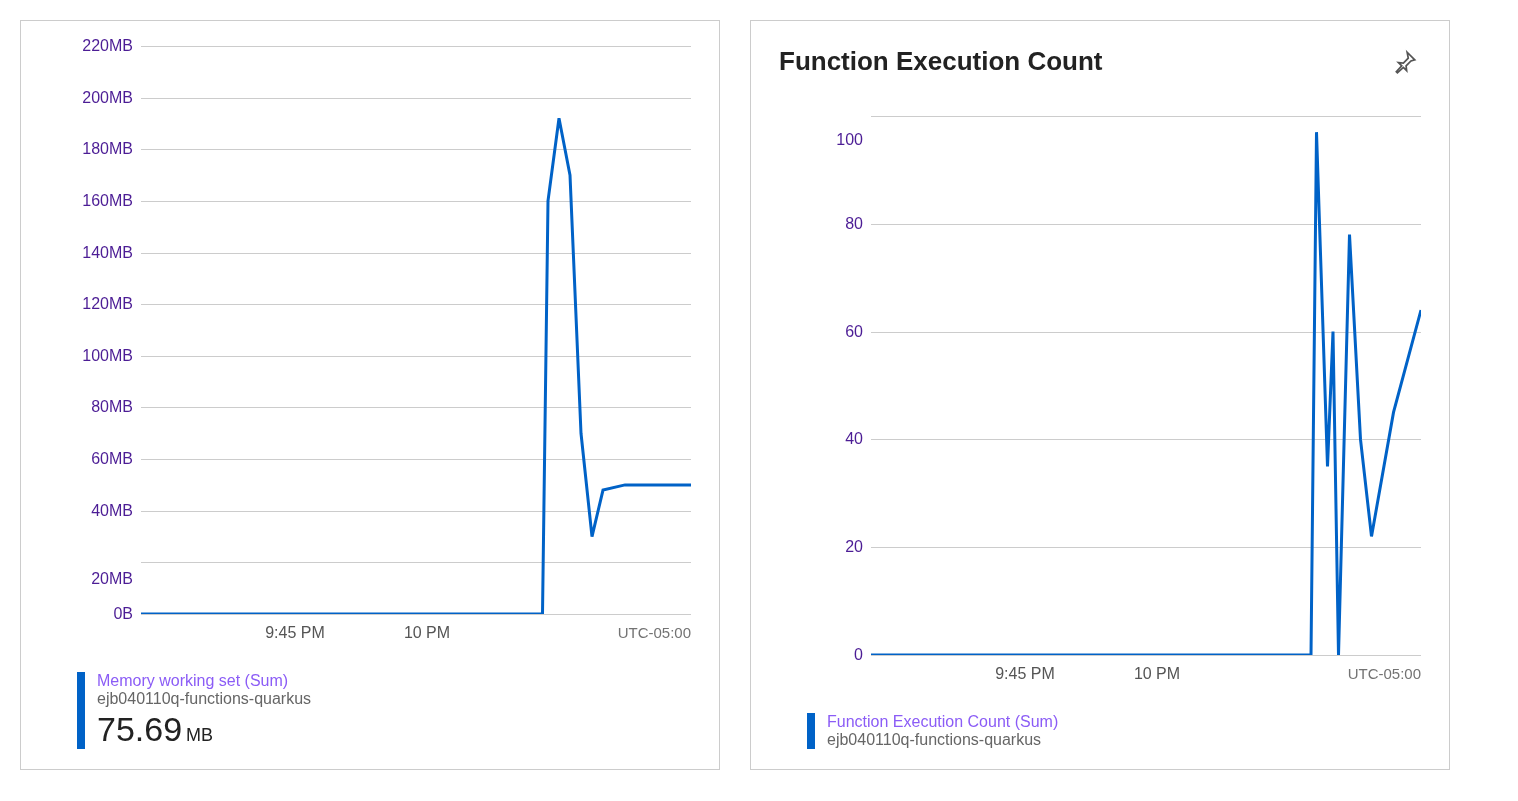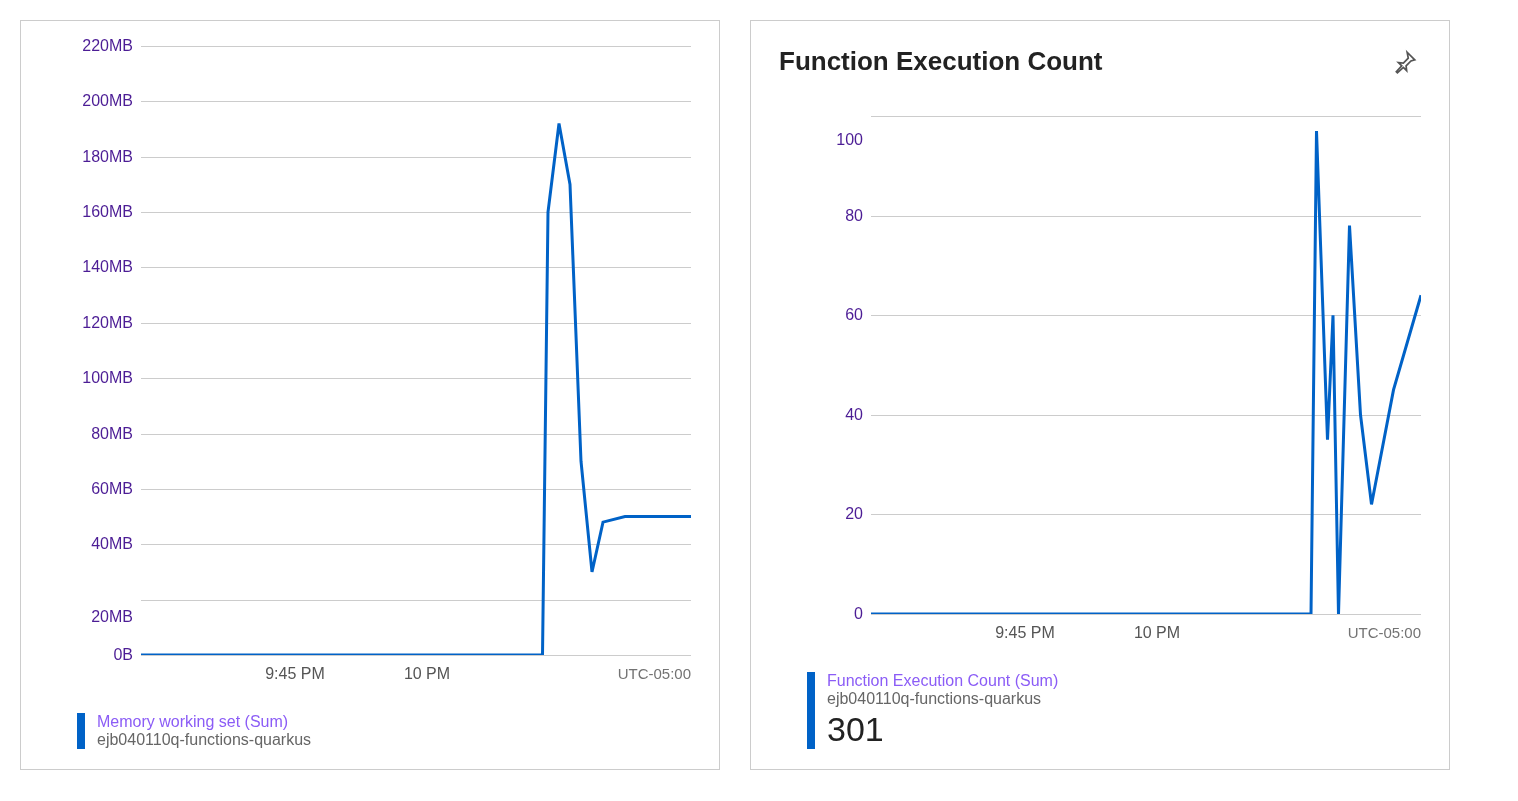--- a/index.html
+++ b/index.html
@@ -178,20 +178,23 @@
       <div class="tz-label">UTC-05:00</div>
     <div class="x-tick" style="left: 28%;">9:45 PM</div>
         <div class="x-tick" style="left: 52%;">10 PM</div>
       </div>
   </div>
   <div class="legend">
     <div class="legend-bar"></div>
     <div class="legend-text">
       <div class="legend-series">Memory working set (Sum)</div>
       <div class="legend-resource">ejb040110q-functions-quarkus</div>
+      <div class="legend-value">
+        <span>75.69</span><span class="legend-unit">MB</span>
+      </div>
     </div>
   </div>
 </div>
 
 <div class="card">
   <div class="card-header">
     <div class="card-title">Function Execution Count</div>
     <div class="pin-btn">
       <svg viewBox="0 0 24 24" fill="none" stroke="currentColor" stroke-width="1.6">
         <path d="M14 3l7 7-3.5 1-4.5 4.5.5 4.5-3-3L5 22l-1-1 5-5.5-3-3 4.5.5L15 8.5 14 3z"></path>
@@ -222,18 +225,15 @@
       <div class="tz-label">UTC-05:00</div>
     <div class="x-tick" style="left: 28%;">9:45 PM</div>
         <div class="x-tick" style="left: 52%;">10 PM</div>
       </div>
   </div>
   <div class="legend">
     <div class="legend-bar"></div>
     <div class="legend-text">
       <div class="legend-series">Function Execution Count (Sum)</div>
       <div class="legend-resource">ejb040110q-functions-quarkus</div>
-      <div class="legend-value">
-        <span>301</span><span class="legend-unit"></span>
-      </div>
     </div>
   </div>
 </div>
 
 </body></html>

